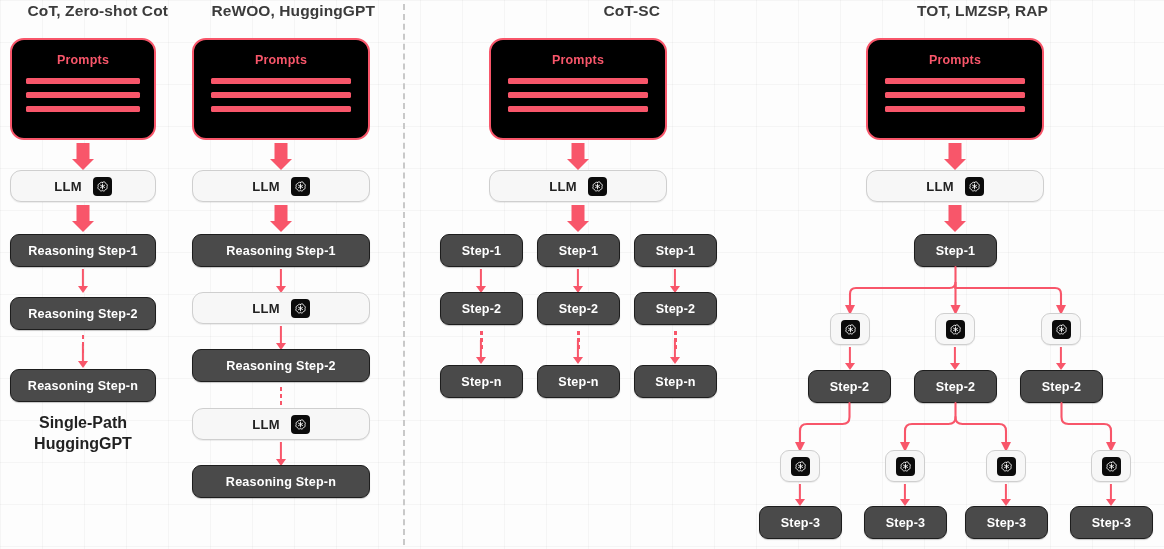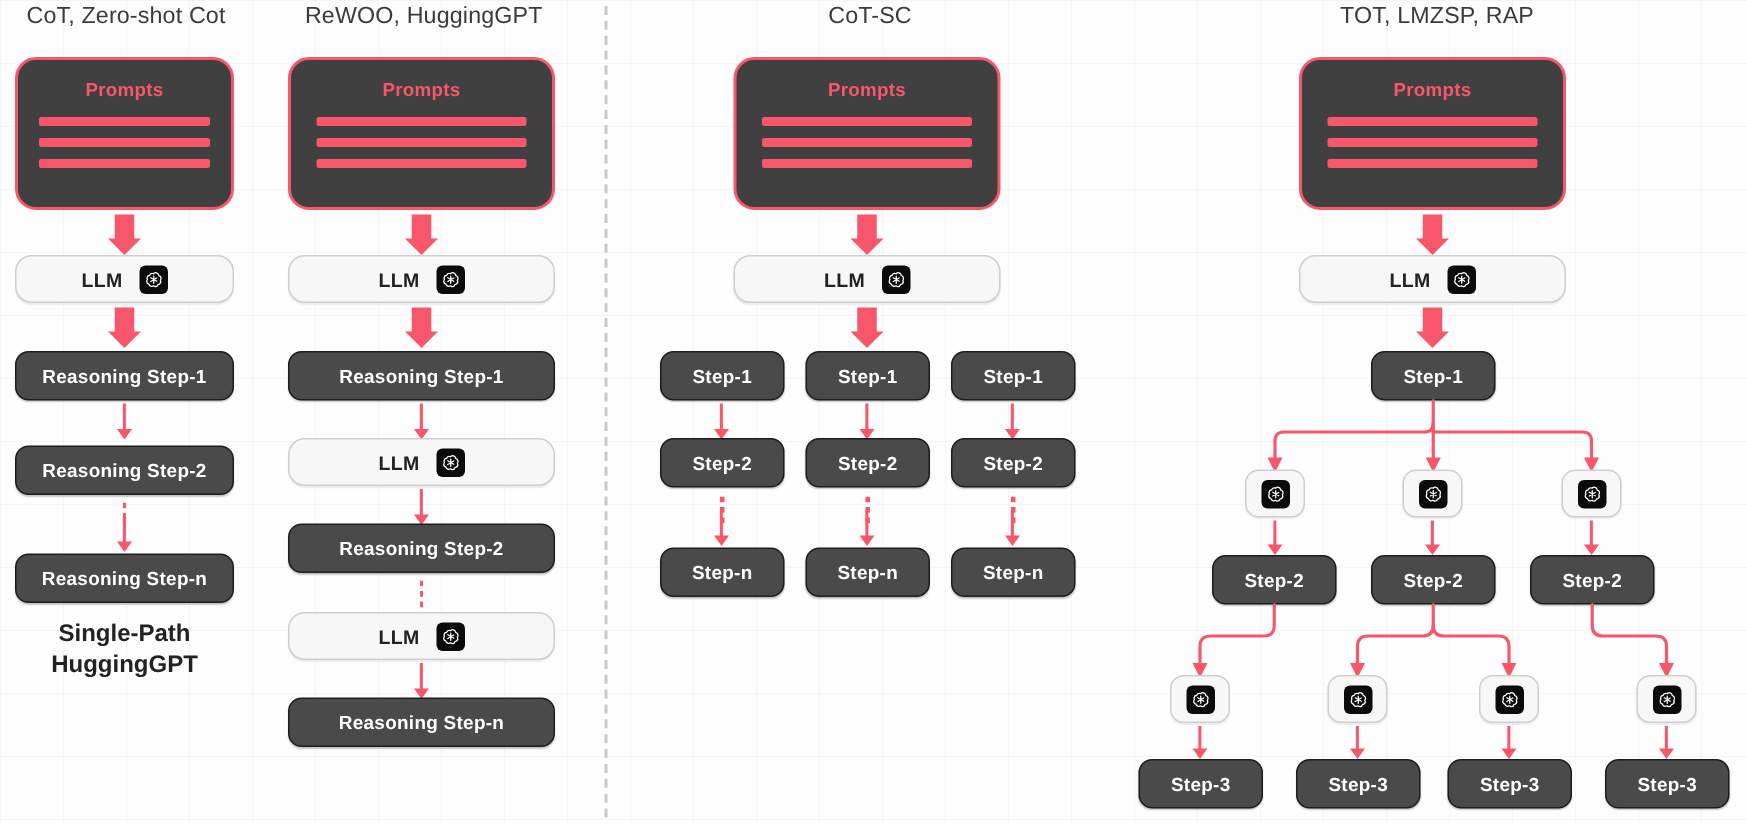--- a/index.html
+++ b/index.html
@@ -10,28 +10,28 @@
     position:relative; overflow:hidden;
     background-color:#fdfdfd;
     background-image:
       linear-gradient(to right, rgba(0,0,0,0.030) 1px, transparent 1px),
       linear-gradient(to bottom, rgba(0,0,0,0.030) 1px, transparent 1px);
     background-size:42px 42px;
   }
   #stage { position:absolute; inset:0; }
 
   .col-title{
-    position:absolute; text-align:center;
-    font-size:15.5px; font-weight:400; color:#3b3b3b;
+    position:absolute; text-align:right;
+    font-size:15.5px; font-weight:700; color:#3b3b3b;
     letter-spacing:.1px; white-space:nowrap;
   }
 
   
   .prompts{
-    position:absolute; background:#404040;
+    position:absolute; background:#000000;
     border:2.5px solid #F8566A; border-radius:14px;
     display:flex; flex-direction:column; align-items:center;
     justify-content:flex-start; padding-top:13px;
   }
   .prompts .ptitle{
     font-size:12.5px; font-weight:700; color:#F8566A;
     letter-spacing:.2px; margin-bottom:11px;
   }
   .prompts .bars{ width:80%; display:flex; flex-direction:column; gap:8px; }
   .prompts .bar{ height:6px; background:#F8566A; border-radius:1.5px; }

